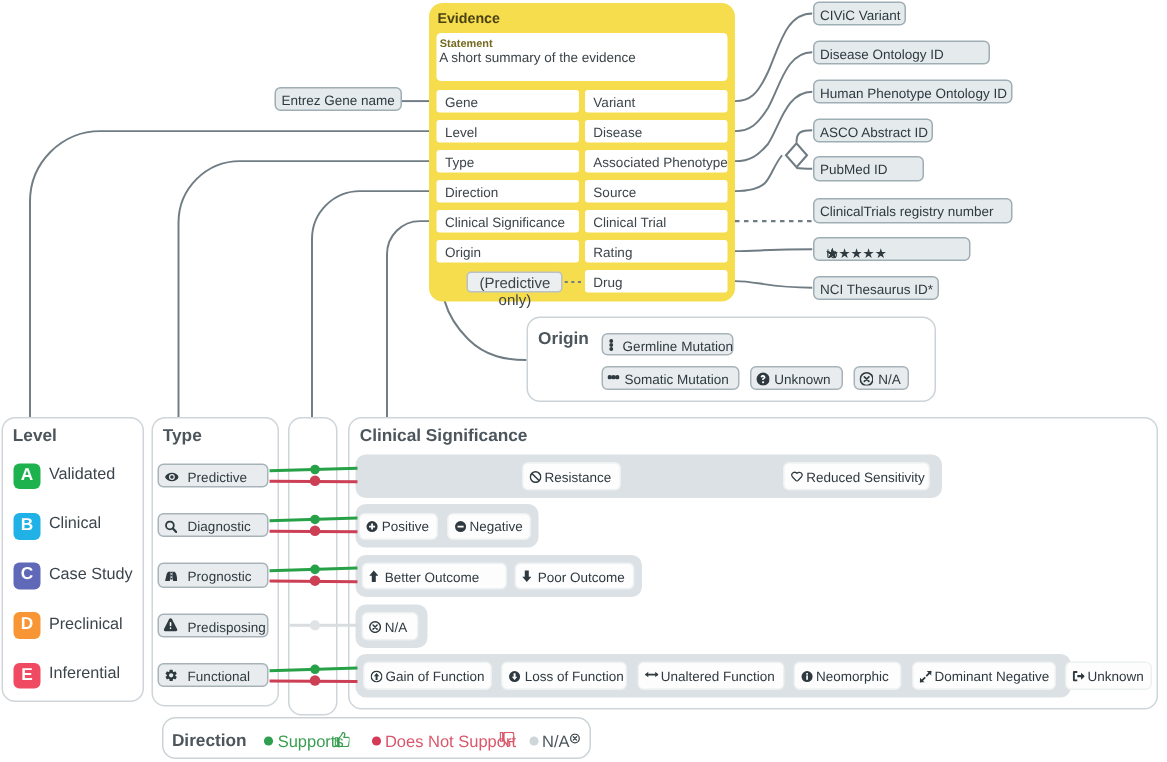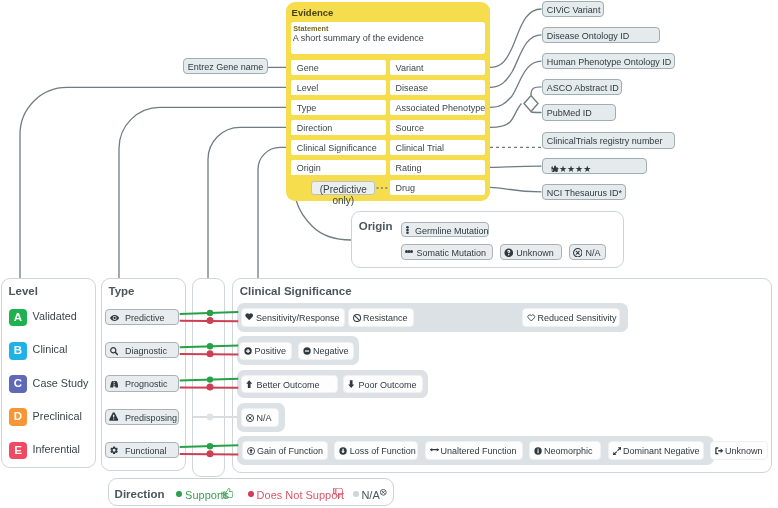--- a/index.html
+++ b/index.html
@@ -318,28 +318,20 @@
       <span class="lbl">Functional</span>
     </div>
   </div>
 
   <div class="panel" style="left:192px;top:278px;width:33px;height:199px"></div>
 
   <div class="panel" style="left:232px;top:278px;width:540px;height:195px">
     <div class="panel-title" style="left:6.8px;top:6px">Clinical Significance</div>
 
     <div class="csgroup" style="left:4px;top:24.1px;height:28.6px;width:391px">
-      <div class="csbtn" style="left:3.5px;top:5.2px;width:104px">
-        <span class="ico" style="position:absolute;left:3.3px;top:3.7px">
-          <svg width="8.4" height="7.4" viewBox="0 0 16 14.4">
-              <path d="M8 14 L1.4 7.1 A4 4 0 018 2.2 A4 4 0 0114.6 7.1 Z" fill="#2f3a40"></path>
-            </svg>
-        </span>
-        <span class="lbl">Sensitivity/Response</span>
-      </div>
       <div class="csbtn" style="left:110.5px;top:5.2px;width:66px">
         <span class="ico">
           <svg width="8.1" height="8.1" viewBox="0 0 16 16">
               <circle cx="8" cy="8" r="6.9" fill="none" stroke="#2f3a40" stroke-width="2"></circle>
               <path d="M3.2 3.2 L12.8 12.8" stroke="#2f3a40" stroke-width="2"></path>
             </svg>
         </span>
         <span class="lbl">Resistance</span>
       </div>
       <div class="csbtn" style="left:285px;top:5.2px;width:98px">

